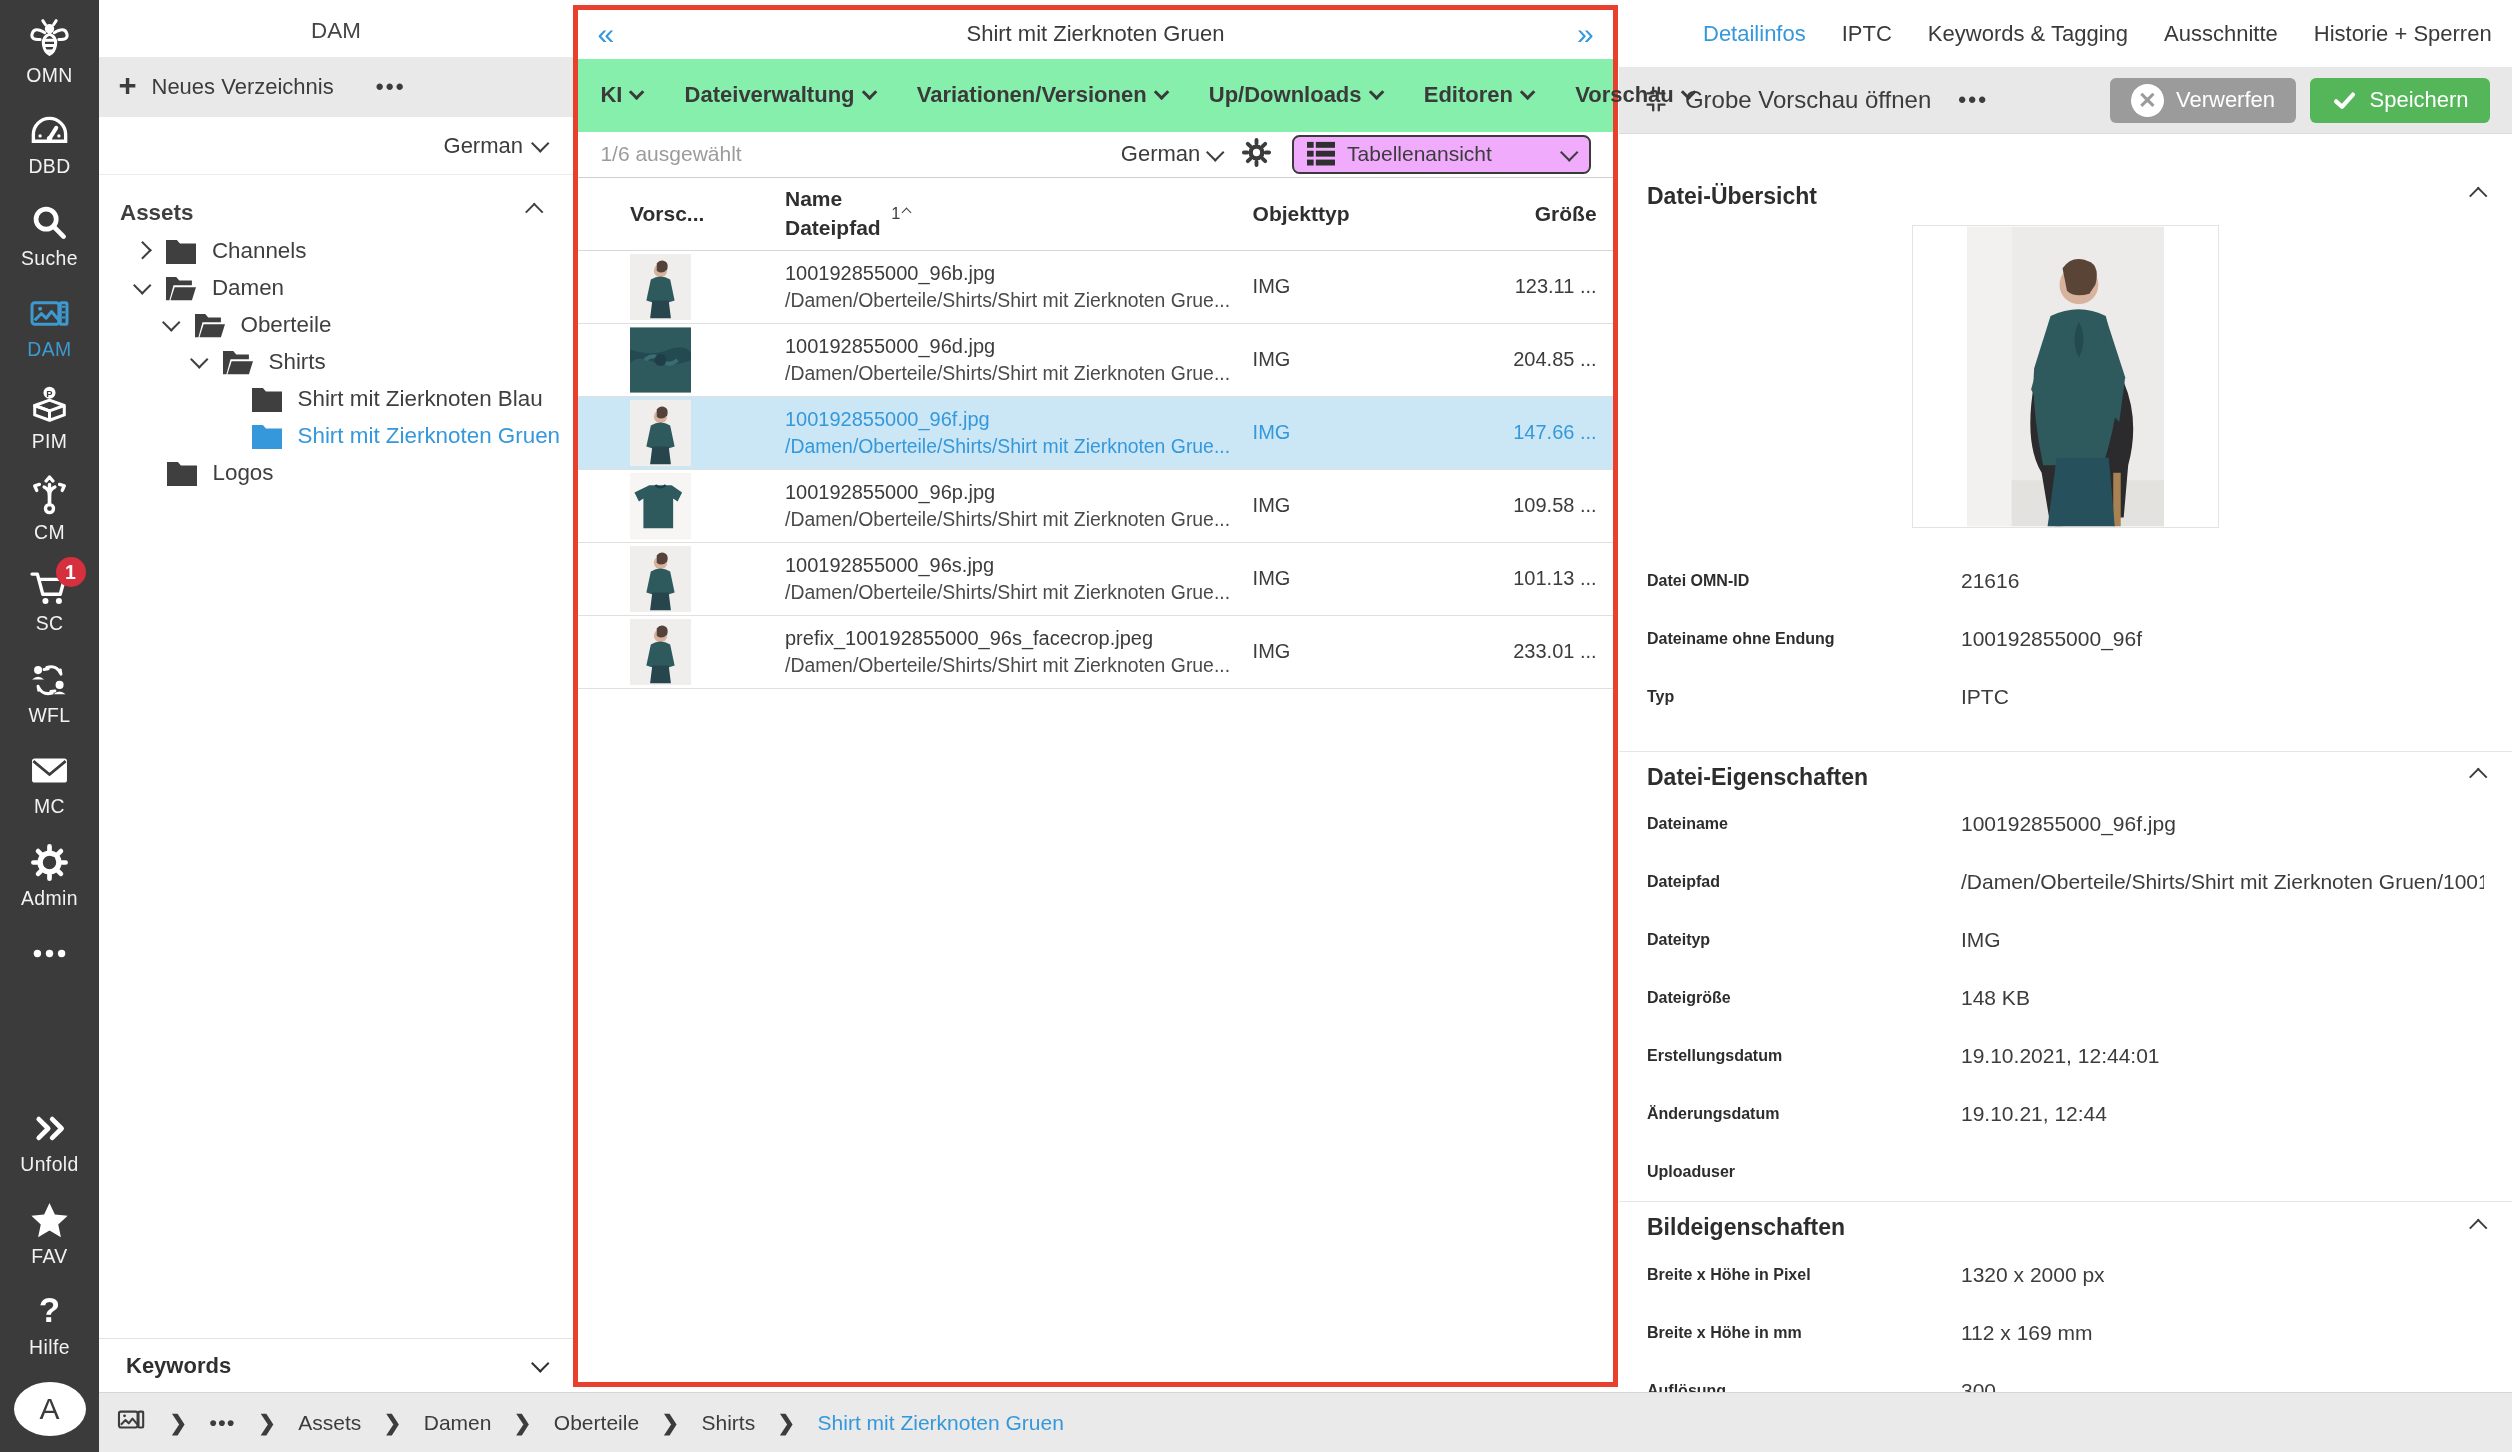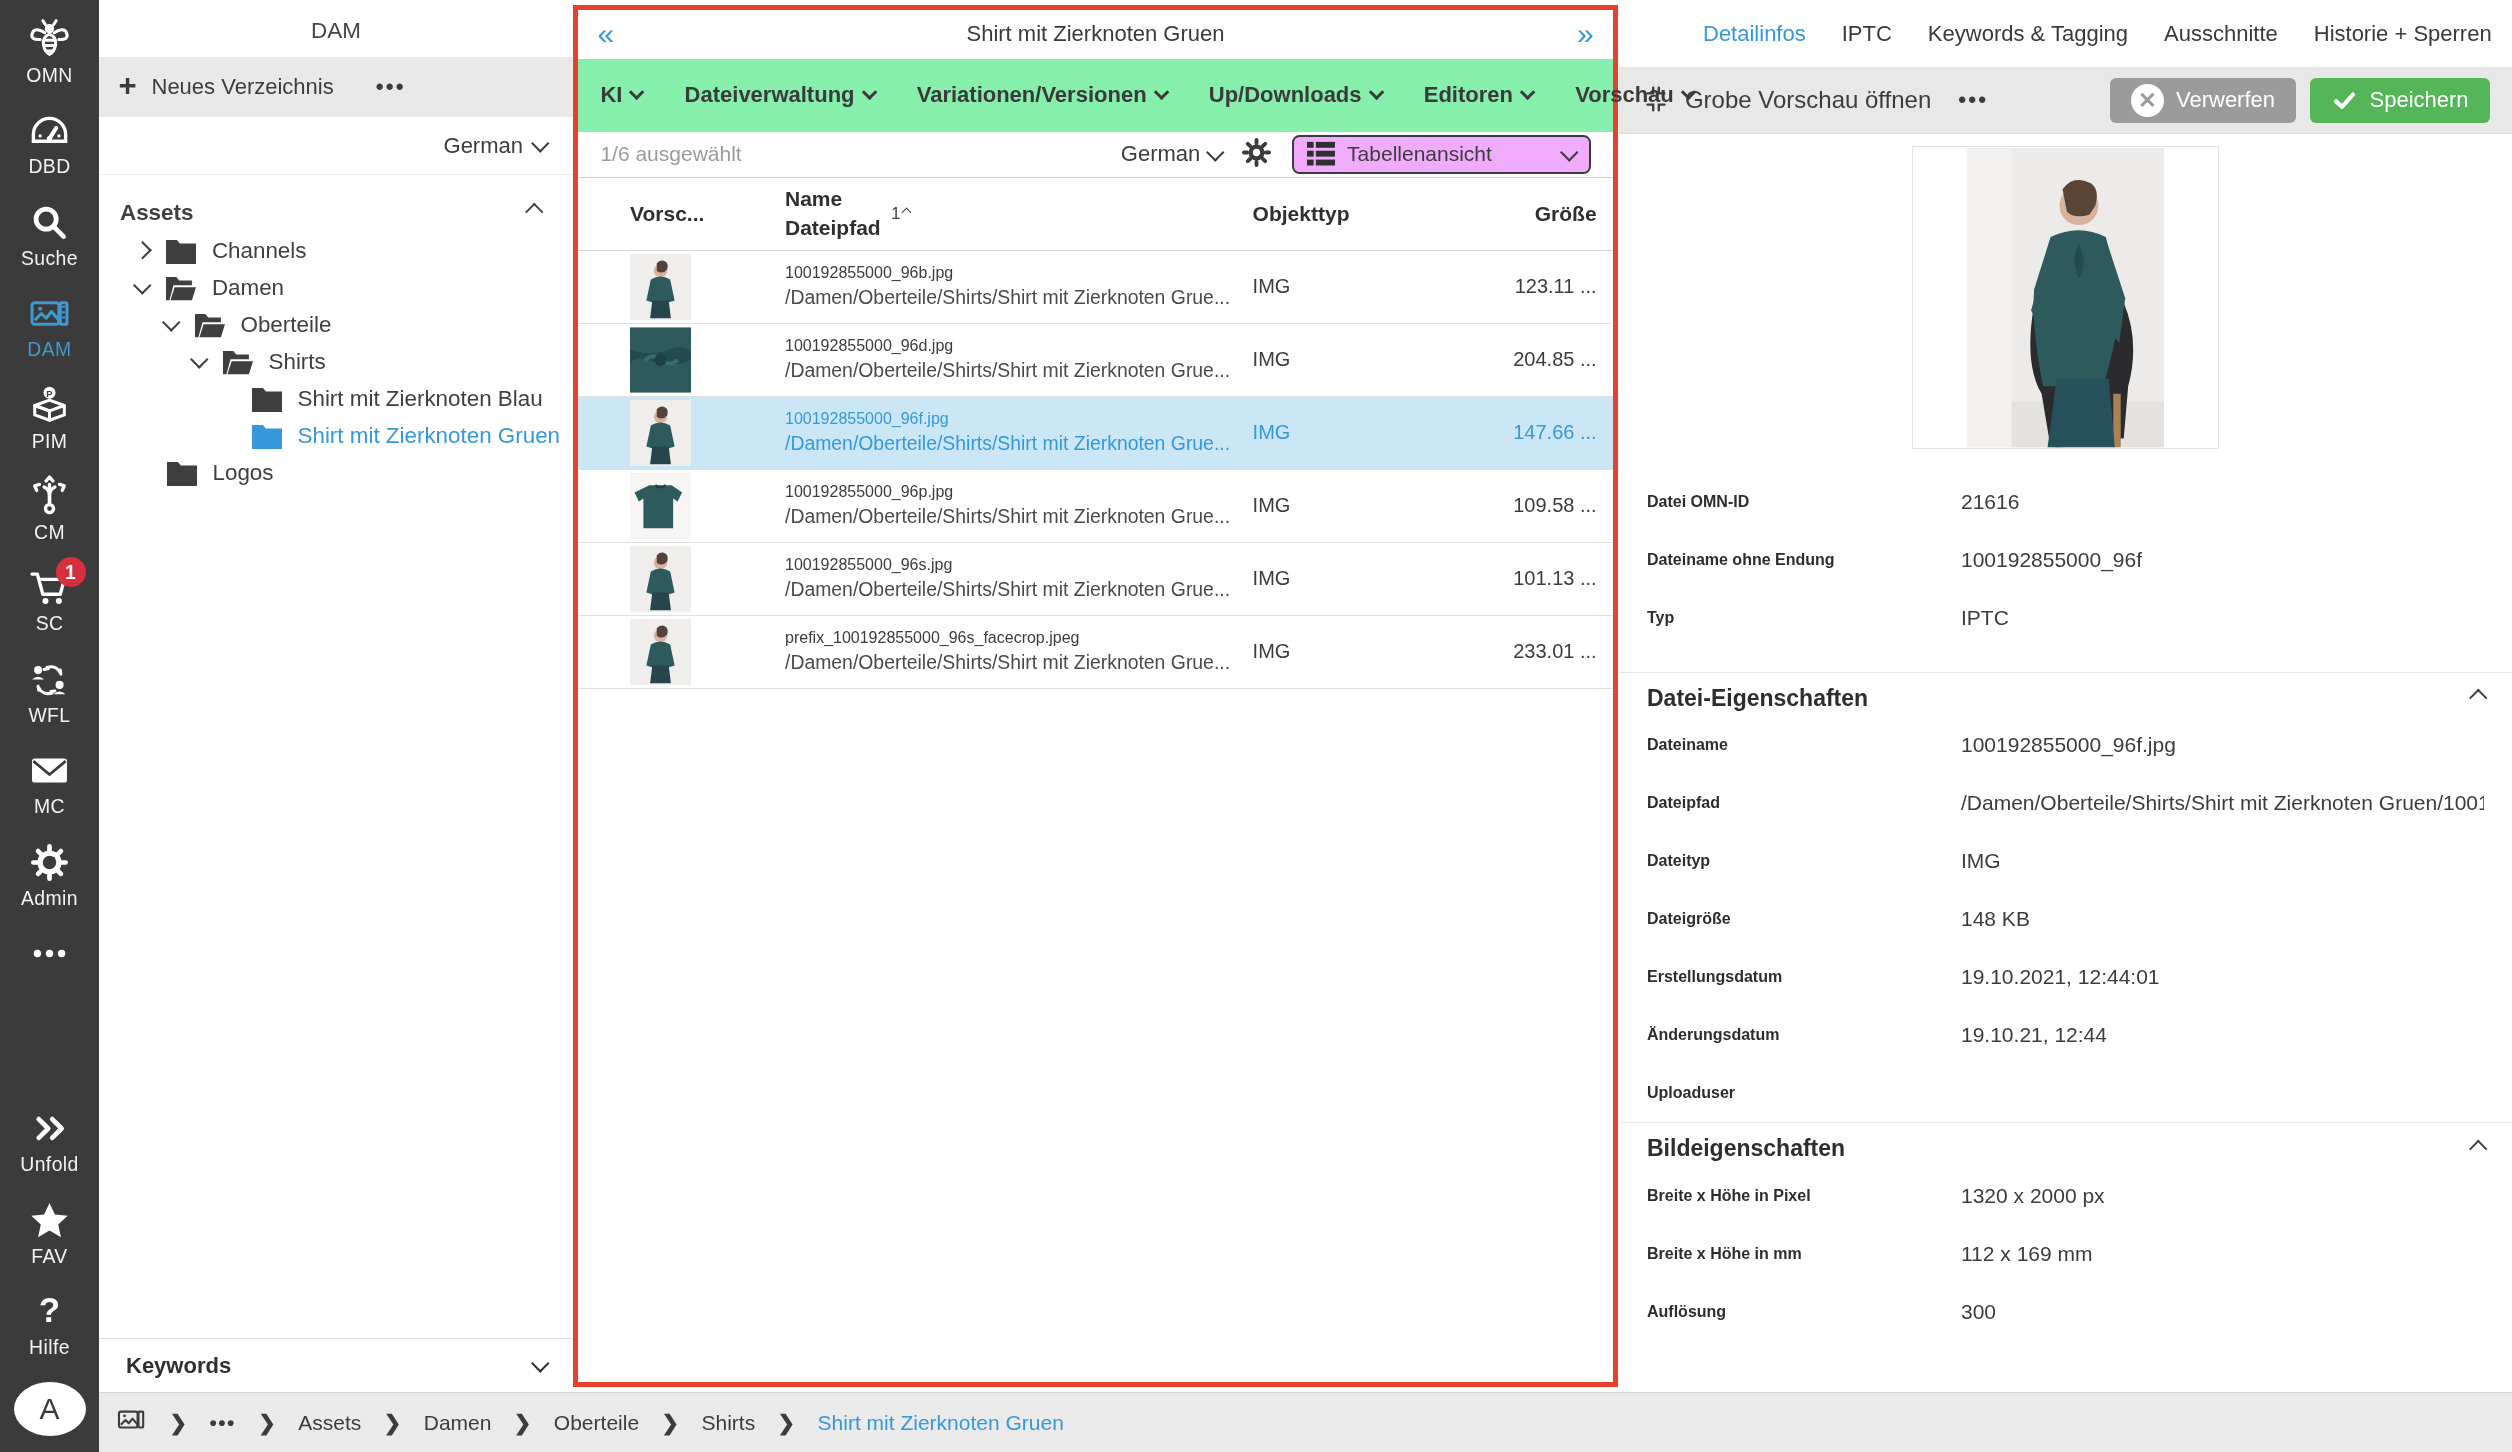--- a/index.html
+++ b/index.html
@@ -60,21 +60,21 @@
   .sortmark{font-size:16.4px;font-weight:normal;display:flex;align-items:flex-start;gap:3px;color:#3c3c3c;}
   .sortmark .chv{width:6px;height:6px;border-width:1.5px;margin-top:4.5px;}
   .th-type{width:194px;}
   .th-size{width:150px;text-align:right;padding-right:16.4px;}
   .trrow{height:72px;display:flex;align-items:center;padding-left:52px;border-bottom:1.5px solid #e0e0e0;cursor:pointer;}
   .trrow.sel{background:#cbe7f6;}
   .trrow.sel .fname,.trrow.sel .fpath,.trrow.sel .ftype,.trrow.sel .fsize{color:#3598db;}
   .thumb{width:61px;height:66px;background:#f1f0ee;overflow:hidden;flex:none;}
   .thumb svg{width:61px;height:66px;display:block;}
   .rowtext{margin-left:94px;flex:1;min-width:0;}
-  .fname{font-size:16px;color:#3c3c3c;line-height:1.4;white-space:nowrap;overflow:hidden;}
+  .fname{font-size:20px;color:#3c3c3c;line-height:1.4;white-space:nowrap;overflow:hidden;}
   .fpath{font-size:19.4px;color:#4a4a4a;line-height:1.4;white-space:nowrap;overflow:hidden;}
   .ftype{width:194px;font-size:20px;color:#3c3c3c;}
   .fsize{width:150px;text-align:right;padding-right:16.4px;font-size:20px;color:#3c3c3c;white-space:nowrap;}
 
   
   .rightpanel{position:absolute;left:1619px;top:0;width:893px;height:1452px;background:#fff;}
   .rp-tabs{height:67px;display:flex;align-items:center;gap:36px;padding-left:84px;font-size:22px;color:#3a3a3a;border-radius:18px;}
   .rp-tab{cursor:pointer;white-space:nowrap;}
   .rp-tab.active{color:#3598db;}
   .rp-toolbar{height:66px;background:#e8e8e8;display:flex;align-items:center;padding:0 22.4px;border-bottom:1.5px solid #dcdcdc;}
@@ -561,20 +561,24 @@
         <span>Verwerfen</span>
       </button>
       <button class="btn save">
         <svg width="27" height="27" viewBox="0 0 64 64" fill="none" stroke="#fff" stroke-width="10" stroke-linecap="round" stroke-linejoin="round">
             <path d="M12 34 l14 13 L52 18"></path>
           </svg>
         <span>Speichern</span>
       </button>
     </div>
     <div class="rp-content">
+      <div class="sec-hdr h1">
+        <span>Datei-Übersicht</span>
+        <span class="chv up"></span>
+      </div>
       <div class="previewwrap">
         <div class="previewbox">
           <svg viewBox="0 0 264 402" width="197" height="301">
               <use href="#preview-photo"></use>
             </svg>
         </div>
       </div>
       <div class="fields">
         <div class="frow">
           <span class="flabel">Datei OMN-ID</span>

